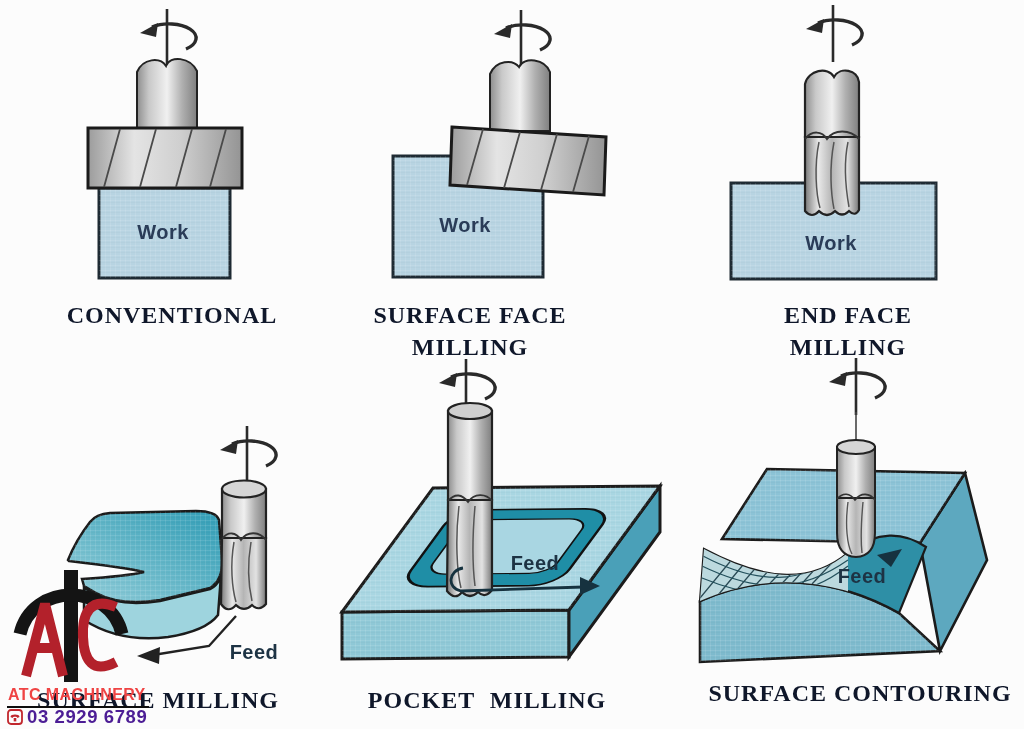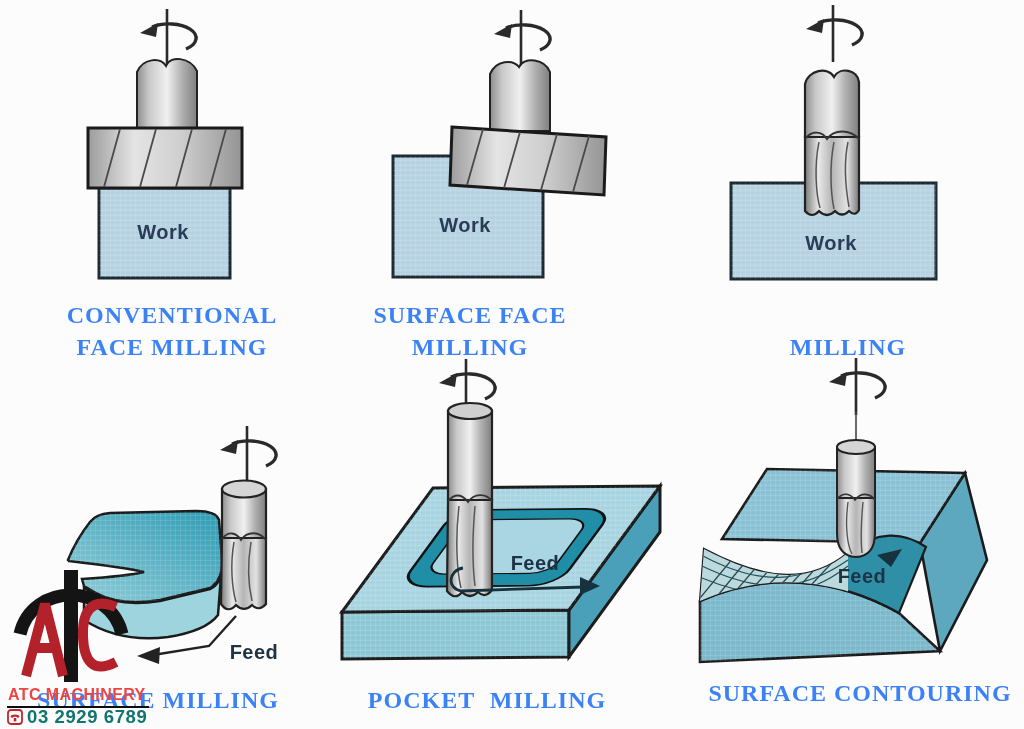--- a/index.html
+++ b/index.html
@@ -1,30 +1,30 @@
 <!DOCTYPE html>
 <html><head>
 <meta charset="utf-8">
 <style>
   html,body{margin:0;padding:0;}
   body{width:1024px;height:729px;position:relative;overflow:hidden;background:#fcfcfc;
        font-family:"Liberation Sans",sans-serif;}
   #stage{position:absolute;inset:0;width:1024px;height:729px;}
   svg.art{position:absolute;left:0;top:0;z-index:0;}
   .lbl{position:absolute;transform:translateX(-50%);white-space:nowrap;z-index:2;}
-  .title{font-family:"Liberation Serif",serif;font-weight:bold;color:#3b82f6;
+  .title{font-family:"Liberation Serif",serif;font-weight:bold;color:#0f172a;
          font-size:24px;letter-spacing:1px;line-height:1.1;}
   .work{font-size:20px;font-weight:700;color:#2a3c58;letter-spacing:.5px;}
   .feed{font-size:20px;font-weight:700;color:#1d3344;letter-spacing:.5px;}
   .pocket-title{word-spacing:8px;text-align:right;}
   .logo-text{position:absolute;z-index:6;}
   .company{left:7px;top:686px;font-size:16px;font-weight:900;color:#ef4444;
            letter-spacing:.4px;border-bottom:2.5px solid #0d0d0d;padding:0 3px 2px 1px;}
   .phone-row{left:7px;top:706px;display:flex;align-items:center;gap:4px;}
-  .phone-num{font-size:18.5px;font-weight:800;color:#0f766e;letter-spacing:.6px;}
+  .phone-num{font-size:18.5px;font-weight:800;color:#4c1d95;letter-spacing:.6px;}
 </style>
 </head>
 <body>
 
 <div id="stage">
 
 <svg class="art" width="1024" height="729" viewBox="0 0 1024 729">
   <defs>
     <linearGradient id="gShank" x1="0" y1="0" x2="1" y2="0">
       <stop offset="0" stop-color="#8e8e8e"></stop>
@@ -170,23 +170,23 @@
 
 <div class="lbl work" style="left:163px;top:221px">Work</div>
 <div class="lbl work" style="left:465px;top:214px">Work</div>
 <div class="lbl work" style="left:831px;top:232px">Work</div>
 
 <div class="lbl feed" style="left:254px;top:641px">Feed</div>
 <div class="lbl feed" style="left:535px;top:552px">Feed</div>
 <div class="lbl feed" style="left:862px;top:565px">Feed</div>
 
 <div class="lbl title" style="left:172px;top:302px">CONVENTIONAL</div>
-<div class="lbl title" style="left:172px;top:334px">FACE MILLING</div>
 <div class="lbl title" style="left:470px;top:302px">SURFACE FACE</div>
 <div class="lbl title" style="left:470px;top:334px">MILLING</div>
+<div class="lbl title" style="left:848px;top:302px">END FACE</div>
 <div class="lbl title" style="left:848px;top:334px">MILLING</div>
 
 <div class="lbl title" style="left:158px;top:687px">SURFACE MILLING</div>
 <div class="lbl title pocket-title" style="left:487px;top:687px">POCKET MILLING</div>
 <div class="lbl title" style="left:860px;top:680px">SURFACE CONTOURING</div>
 
 <div class="logo-text company">ATC MACHINERY</div>
 <div class="logo-text phone-row">
   <svg width="16" height="16" viewBox="0 0 16 16">
     <rect x="1" y="1" width="14" height="14" rx="3" fill="none" stroke="#c1272d" stroke-width="1.8"></rect>

